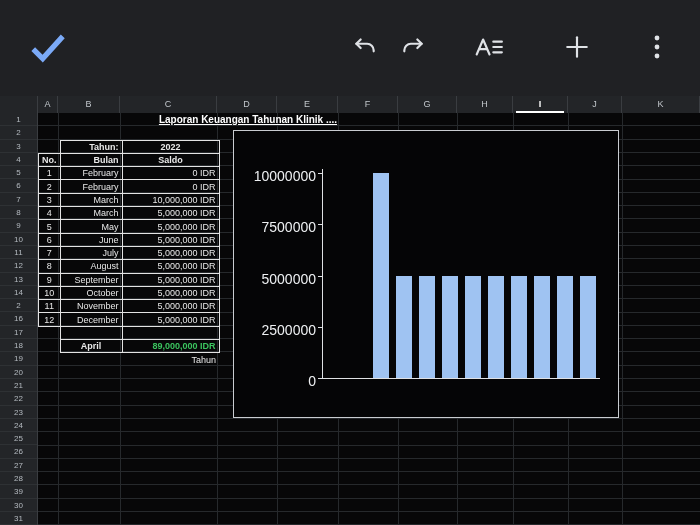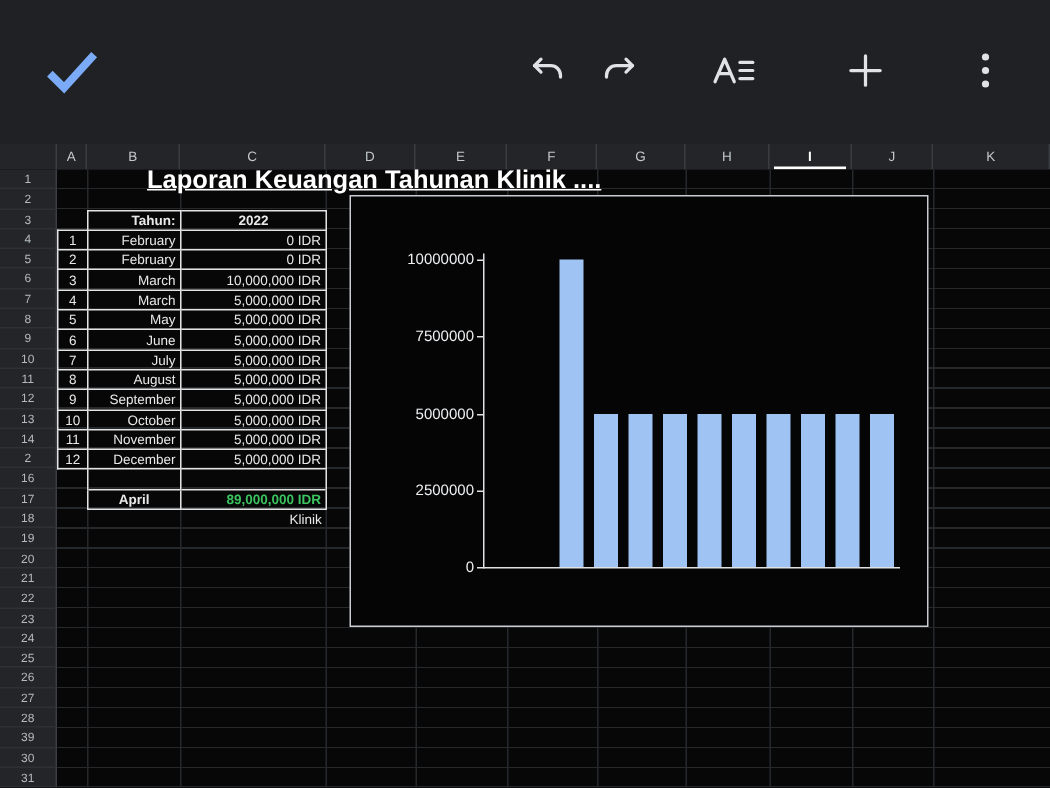--- a/index.html
+++ b/index.html
@@ -27,35 +27,35 @@
   
   #gridbody{display:flex;height:412px}
   #rownums{width:38px;flex:none;background:#232528;border-right:1px solid #3a3d41}
   .rnum{height:13.3px;line-height:13.3px;text-align:center;font-size:8px;color:#b4bac0;
     border-bottom:1px solid #2e3134}
   #cells{flex:1;position:relative;background:#070708;
     background-image:repeating-linear-gradient(180deg,transparent 0,transparent 12.3px,#26292c 12.3px,#26292c 13.3px)}
   .vline{position:absolute;top:0;bottom:0;width:1px;background:#26292c;z-index:0}
 
   
-  #title{position:absolute;left:60px;top:0;width:300px;line-height:13px;font-size:17px;
+  #title{position:absolute;left:60px;top:0;width:300px;line-height:13px;font-size:10px;
     font-weight:bold;color:#fff;text-decoration:underline;text-align:center;z-index:2;white-space:nowrap}
   #datatable{position:absolute;left:0;top:26.6px;border-collapse:collapse;table-layout:fixed;
     z-index:2;color:#e8e8e8}
   #datatable td{height:13.3px;padding:0 3px;font-size:9px;line-height:12px;white-space:nowrap;overflow:hidden}
   td.b{border:1px solid #e3e3e3}
   td.side{border-left:1px solid #e3e3e3;border-right:1px solid #e3e3e3}
   td.center{text-align:center}td.left{text-align:right}td.right{text-align:right}
   td.bold{font-weight:bold}
   td.green{color:var(--green)}
 
   
   #chart{position:absolute;left:195px;top:17px;width:386px;height:288px;background:#050506;
     border:1px solid #c9ccd0;z-index:3}
-  .ylabel{position:absolute;left:0;width:82px;text-align:right;font-size:10px;color:#eef0f2}
+  .ylabel{position:absolute;left:0;width:82px;text-align:right;font-size:14px;color:#eef0f2}
   .ytick{position:absolute;left:84px;width:4px;height:1px;background:#dfe1e4}
   #yaxis{position:absolute;left:88px;top:38px;width:1px;height:210px;background:#dfe1e4}
   #xaxis{position:absolute;left:88px;top:247px;width:278px;height:1px;background:#dfe1e4}
   #bars{position:absolute;left:89px;top:42px;width:276px;height:205px;display:flex;align-items:flex-end}
   .slot{flex:1;display:flex;justify-content:center;align-items:flex-end;height:100%}
   .bar{width:16px;background:var(--bar)}
 </style>
 </head>
 <body>
 
@@ -163,20 +163,25 @@
             <col style="width:62px">
             <col style="width:97px">
           </colgroup>
         <tbody id="tbody">
             <tr>
               <td></td>
               <td class="b bold left">Tahun:</td>
               <td class="b bold center">2022</td>
             </tr>
             <tr>
+              <td class="b bold center">No.</td>
+              <td class="b bold left">Bulan</td>
+              <td class="b bold center">Saldo</td>
+            </tr>
+            <tr>
               <td class="b center">1</td>
               <td class="b left">February</td>
               <td class="b right">0 IDR</td>
             </tr>
             <tr>
               <td class="b center">2</td>
               <td class="b left">February</td>
               <td class="b right">0 IDR</td>
             </tr>
             <tr>
@@ -235,21 +240,21 @@
               <td class="side"></td>
             </tr>
             <tr>
               <td></td>
               <td class="b bold center">April</td>
               <td class="b bold right green">89,000,000 IDR</td>
             </tr>
             <tr>
               <td></td>
               <td></td>
-              <td class="left">Klinik</td>
+              <td class="left">Tahun</td>
             </tr>
           </tbody>
       </table>
 
       <div id="chart">
         <div id="yticks">
             <div class="ylabel" style="top: 242px;">0</div>
             <div class="ytick" style="top: 247px;"></div>
             <div class="ylabel" style="top: 190.75px;">2500000</div>
             <div class="ytick" style="top: 195.75px;"></div>

